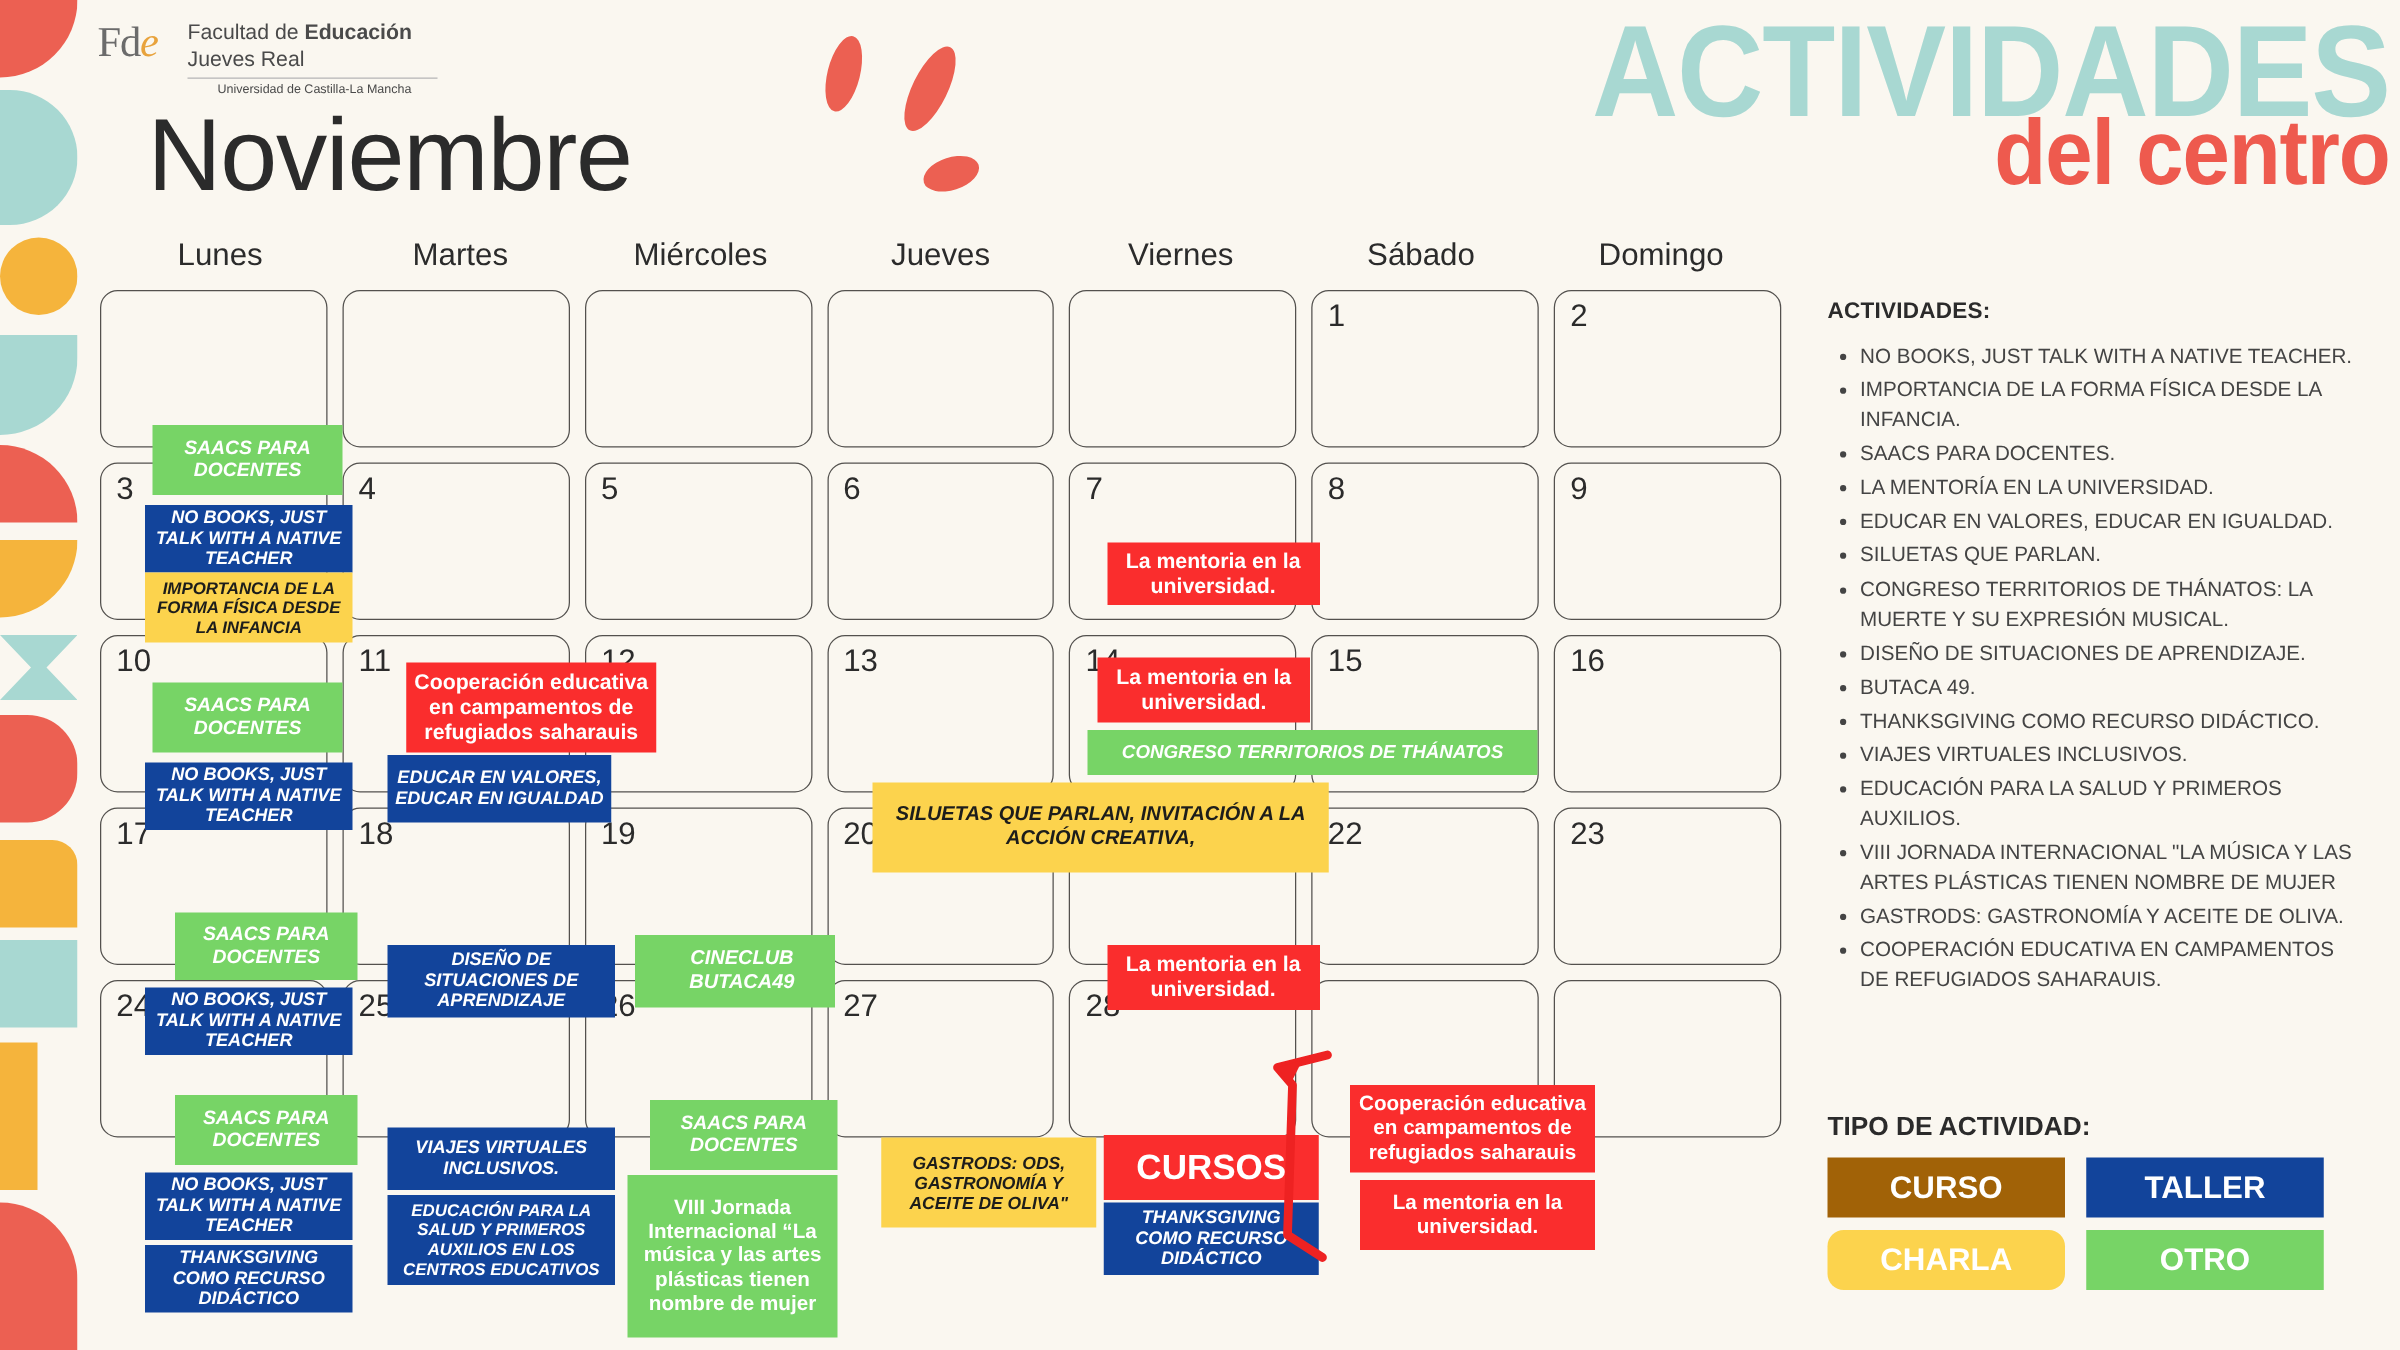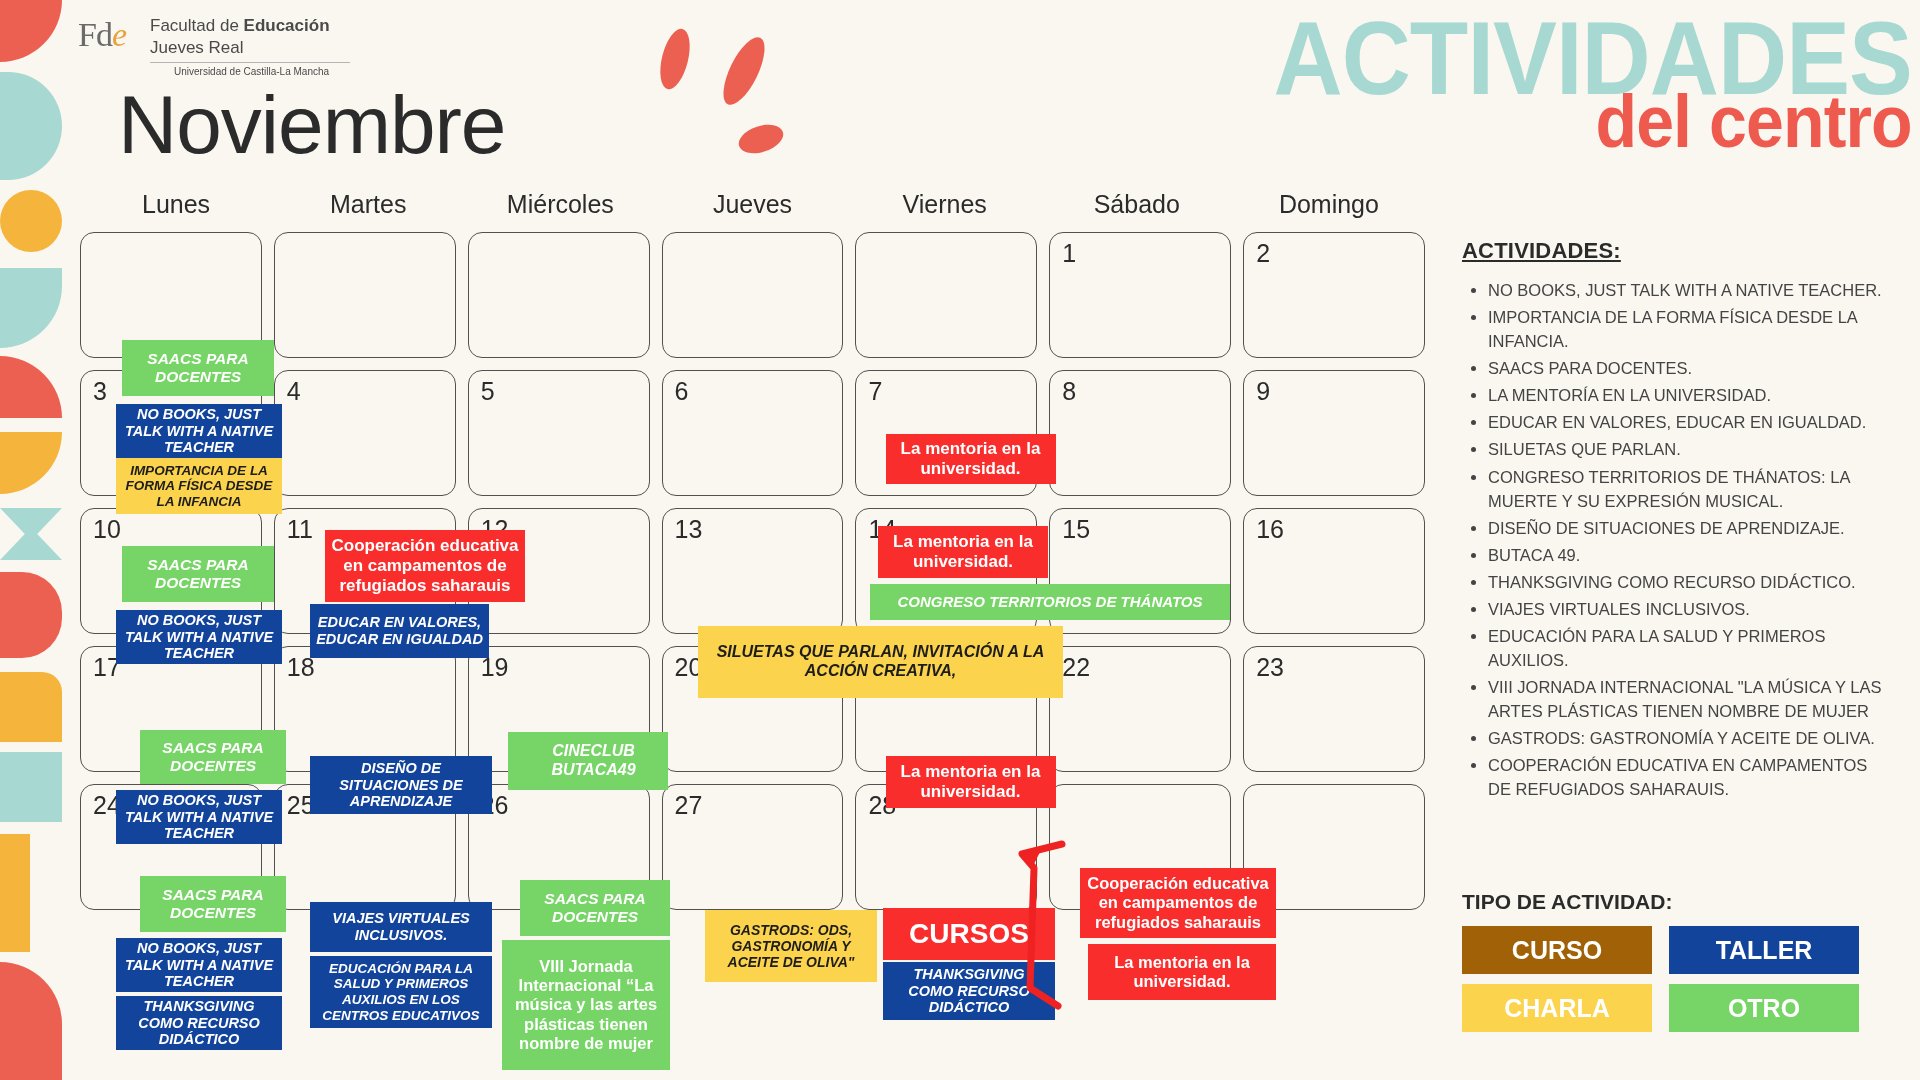--- a/index.html
+++ b/index.html
@@ -40,21 +40,21 @@
   .ev{position:absolute;box-sizing:border-box;display:flex;align-items:center;justify-content:center;
       text-align:center;color:#ffffff;line-height:1.16;padding:4px 6px;z-index:5;}
   .ev.green{background:#77d466;}
   .ev.blue{background:#12449b;}
   .ev.yellow{background:#fcd34d;color:#1d1d1b;}
   .ev.red{background:#fa2d2d;}
   .it{font-style:italic;font-weight:bold;}
   .ro{font-weight:bold;}
   
   #panel{position:absolute;left:1462px;top:238px;width:430px;}
-  #panel h3{margin:0 0 14px 0;font-size:22px;font-weight:bold;color:#2b2b2b;letter-spacing:.2px;text-decoration:underline;}
+  #panel h3{margin:0 0 14px 0;font-size:18px;font-weight:bold;color:#2b2b2b;letter-spacing:.2px;}
   #panel ul{margin:0;padding-left:26px;list-style:disc;}
   #panel li{font-size:16.5px;color:#444;line-height:1.46;margin-bottom:3px;}
   #tipo{position:absolute;left:1462px;top:890px;width:408px;}
   #tipo h3{margin:0 0 12px 0;font-size:21px;font-weight:bold;color:#2b2b2b;}
   #legend{display:grid;grid-template-columns:190px 190px;gap:10px 17px;}
   .lg{height:48px;display:flex;align-items:center;justify-content:center;color:#fff;font-size:25px;font-weight:bold;}
   
   #arrow{position:absolute;left:1010px;top:838px;width:60px;height:180px;z-index:9;}
 </style>
 </head>
@@ -240,21 +240,21 @@
     <div class="ev blue it" style="left:36px;top:378px;width:166px;height:54px;font-size:14.5px;">NO BOOKS, JUST TALK WITH A NATIVE TEACHER</div>
     <div class="ev red ro" style="left:245px;top:298px;width:200px;height:72px;font-size:17px;">Cooperación educativa en campamentos de refugiados saharauis</div>
     <div class="ev blue it" style="left:230px;top:372px;width:179px;height:54px;font-size:14.5px;">EDUCAR EN VALORES, EDUCAR EN IGUALDAD</div>
     <div class="ev red ro" style="left:798px;top:294px;width:170px;height:52px;font-size:17px;">La mentoria en la universidad.</div>
     <div class="ev green it" style="left:790px;top:352px;width:360px;height:36px;font-size:15px;">CONGRESO TERRITORIOS DE THÁNATOS</div>
     <div class="ev yellow it" style="left:618px;top:394px;width:365px;height:72px;font-size:16px;">SILUETAS QUE PARLAN, INVITACIÓN A LA ACCIÓN CREATIVA,</div>
 
     <div class="ev green it" style="left:60px;top:498px;width:146px;height:54px;font-size:15.5px;">SAACS PARA DOCENTES</div>
     <div class="ev blue it" style="left:36px;top:558px;width:166px;height:54px;font-size:14.5px;">NO BOOKS, JUST TALK WITH A NATIVE TEACHER</div>
     <div class="ev blue it" style="left:230px;top:524px;width:182px;height:58px;font-size:14.5px;">DISEÑO DE SITUACIONES DE APRENDIZAJE</div>
-    <div class="ev green it" style="left:428px;top:500px;width:160px;height:58px;font-size:16px;padding-left:17px;">CINECLUB BUTACA49</div>
+    <div class="ev green it" style="left:428px;top:516px;width:160px;height:58px;font-size:16px;padding-left:17px;">CINECLUB BUTACA49</div>
     <div class="ev red ro" style="left:805.5px;top:524px;width:170px;height:52px;font-size:17px;">La mentoria en la universidad.</div>
 
     <div class="ev green it" style="left:60px;top:644px;width:146px;height:56px;font-size:15.5px;">SAACS PARA DOCENTES</div>
     <div class="ev blue it" style="left:36px;top:706px;width:166px;height:54px;font-size:14.5px;">NO BOOKS, JUST TALK WITH A NATIVE TEACHER</div>
     <div class="ev blue it" style="left:36px;top:764px;width:166px;height:54px;font-size:14.5px;">THANKSGIVING COMO RECURSO DIDÁCTICO</div>
     <div class="ev blue it" style="left:230px;top:670px;width:182px;height:50px;font-size:14.5px;">VIAJES VIRTUALES INCLUSIVOS.</div>
     <div class="ev blue it" style="left:230px;top:724px;width:182px;height:72px;font-size:13.5px;">EDUCACIÓN PARA LA SALUD Y PRIMEROS AUXILIOS EN LOS CENTROS EDUCATIVOS</div>
     <div class="ev green it" style="left:440px;top:648px;width:150px;height:56px;font-size:15.5px;">SAACS PARA DOCENTES</div>
     <div class="ev yellow it" style="left:625px;top:678px;width:172px;height:72px;font-size:14px;">GASTRODS: ODS, GASTRONOMÍA Y ACEITE DE OLIVA"</div>
     <div class="ev green ro" style="left:422px;top:708px;width:168px;height:130px;font-size:16.5px;">VIII Jornada Internacional “La música y las artes plásticas tienen nombre de mujer</div>
@@ -290,16 +290,16 @@
     <li>GASTRODS: GASTRONOMÍA Y ACEITE DE OLIVA.</li>
     <li>COOPERACIÓN EDUCATIVA EN CAMPAMENTOS DE REFUGIADOS SAHARAUIS.</li>
   </ul>
 </div>
 
 <div id="tipo">
   <h3>TIPO DE ACTIVIDAD:</h3>
   <div id="legend">
     <div class="lg" style="background:#a16207;">CURSO</div>
     <div class="lg" style="background:#12449b;">TALLER</div>
-    <div class="lg" style="background:#fcd34d;">CHARLA</div>
+    <div class="lg" style="background:#fcd34d;border-radius:13px;">CHARLA</div>
     <div class="lg" style="background:#77d466;">OTRO</div>
   </div>
 </div>
 
 </body></html>

